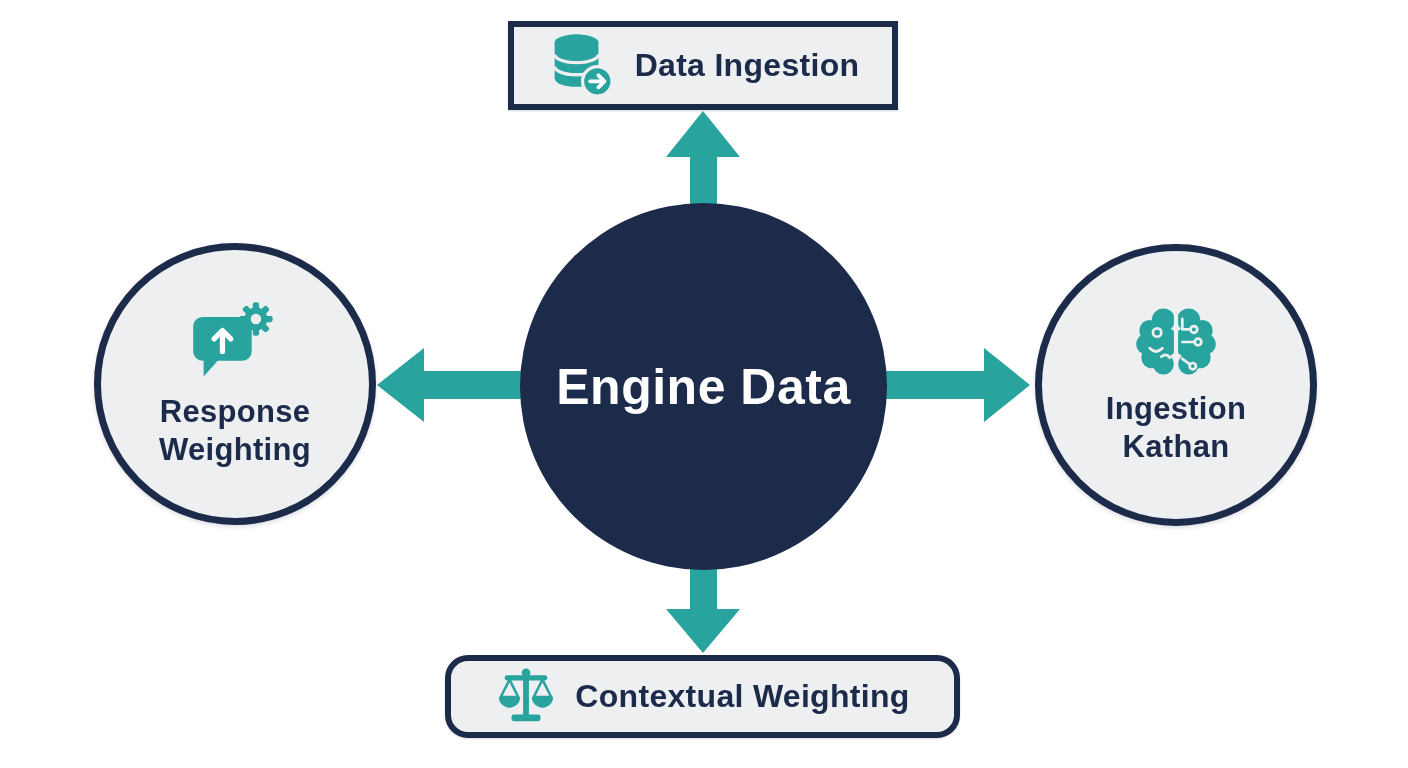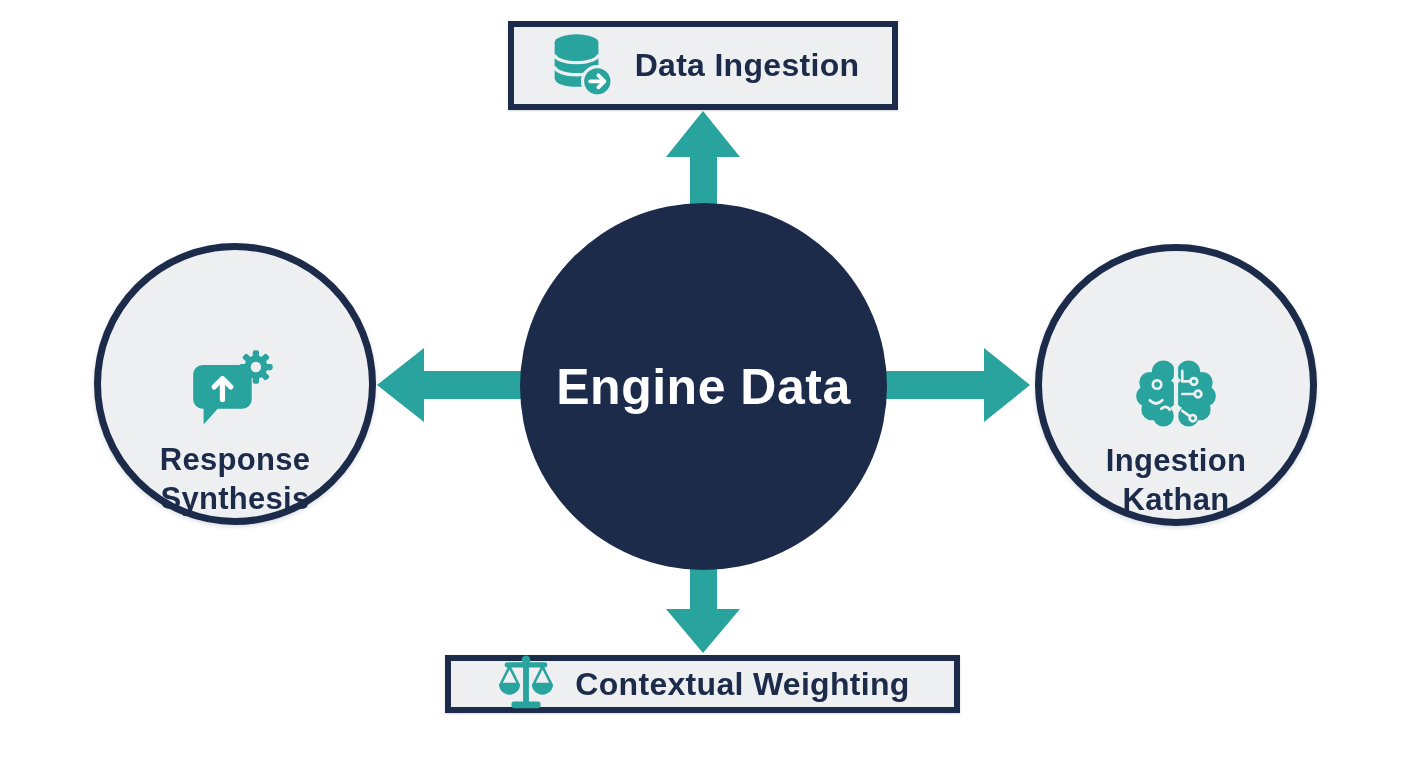--- a/index.html
+++ b/index.html
@@ -25,24 +25,24 @@
     gap:18px;
     background:var(--fill);
     border:6px solid var(--navy);
     box-shadow:0 1px 2px rgba(20,35,65,.18);
   }
   .node-box .label{
     font-size:32px;font-weight:bold;color:var(--navy);
     letter-spacing:.3px;white-space:nowrap;
   }
   .box-top{left:508px;top:21px;width:390px;height:89px;}
-  .box-bottom{left:445px;top:655px;width:515px;height:58px;}
+  .box-bottom{left:445px;top:655px;width:515px;height:83px;border-radius:23px;}
   .node-circle{
     position:absolute;
-    display:flex;flex-direction:column;align-items:center;justify-content:flex-end;
+    display:flex;flex-direction:column;align-items:center;justify-content:center;
     background:var(--fill);
     border:7px solid var(--navy);
     border-radius:50%;
     box-shadow:0 2px 4px rgba(20,35,65,.15);
   }
   .circle-left{left:94px;top:243px;width:282px;height:282px;}
   .circle-right{left:1035px;top:244px;width:282px;height:282px;}
   .node-circle .label{
     font-size:31px;font-weight:bold;color:var(--navy);
     text-align:center;line-height:1.24;letter-spacing:.3px;margin-top:10px;
@@ -102,21 +102,21 @@
           </g>
           <rect x="4" y="17" width="56" height="42" rx="9"></rect>
           <path d="M14 56 h16 L14 74 z"></path>
         </g>
         <g stroke="#ffffff" stroke-width="5" fill="none" stroke-linecap="round" stroke-linejoin="round">
           <path d="M32 50 V31"></path>
           <path d="M24 38 L32 30 L40 38"></path>
         </g>
       </svg>
     </span>
-    <span class="label"><span>Response</span><br><span>Synthesis</span></span>
+    <span class="label"><span>Response</span><br><span>Weighting</span></span>
   </div>
 
   <div class="core">
     <div>Engine Data</div>
   </div>
 
   <div class="node-circle circle-right">
     <span class="icon">
       <svg viewBox="0 0 80 72" width="84" height="76">
         <g fill="var(--teal)">

